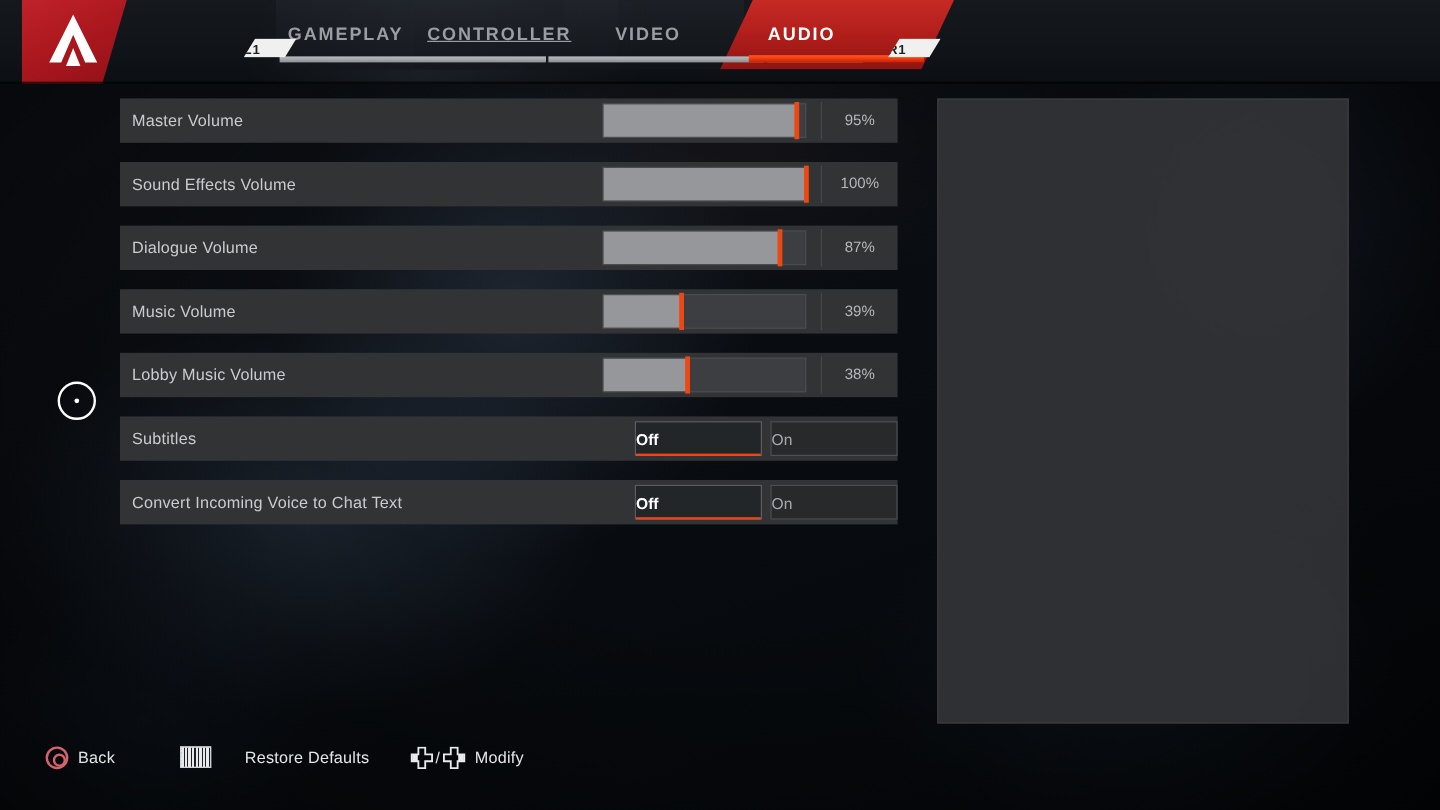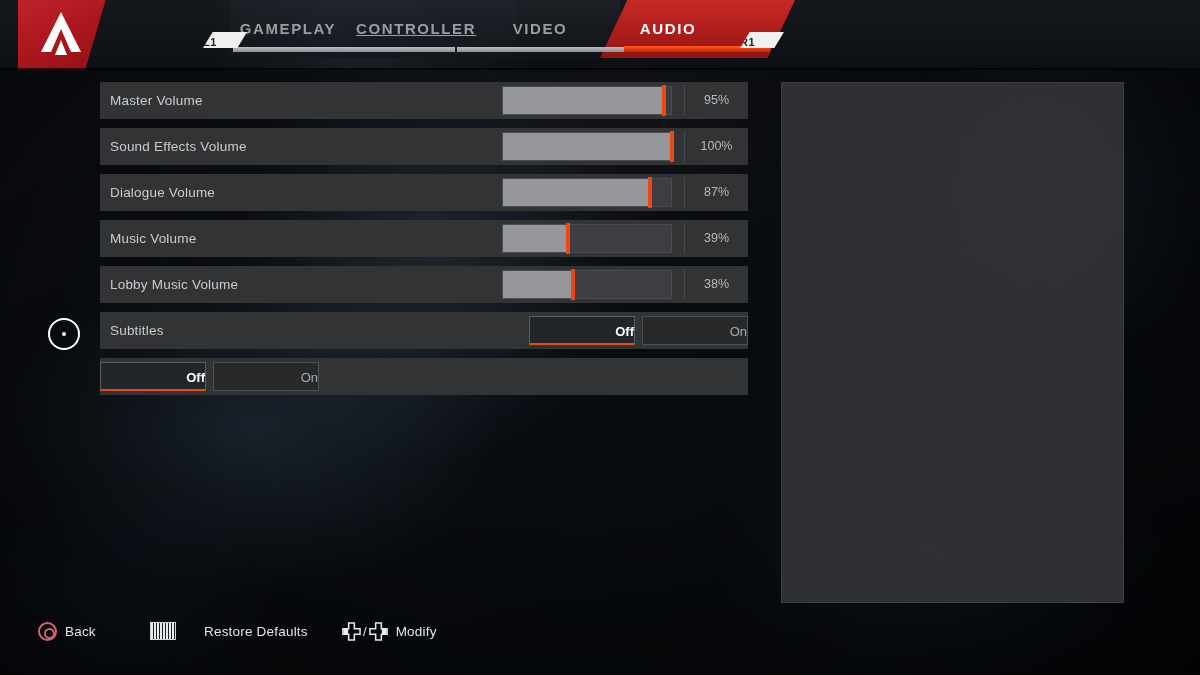--- a/index.html
+++ b/index.html
@@ -125,21 +125,21 @@
 
   
   .settings {
     position: absolute;
     left: 100px; top: 82px;
     width: 648px;
   }
   .row {
     position: relative;
     height: 37px;
-    margin-bottom: 9px;
+    margin-bottom: 16px;
     background: #313335;
     display: flex;
     align-items: center;
   }
   .row-label {
     padding-left: 10px;
     font-size: 13.5px;
     color: #c9ccce;
     letter-spacing: 0.2px;
     flex: 1;
@@ -186,21 +186,21 @@
   .toggle-group {
     display: flex;
     align-items: center;
     margin-right: 0px;
   }
   .toggle-btn {
     position: relative;
     width: 106px;
     height: 29px;
     line-height: 29px;
-    text-align: right;
+    text-align: left;
     font-size: 13px;
     color: #a7abae;
     border: 1px solid #4d5053;
     background: rgba(22,24,27,0.35);
   }
   .toggle-btn.selected {
     color: #ffffff;
     font-weight: bold;
     background: #232629;
     border-color: #5a5e62;
@@ -380,20 +380,21 @@
       </div>
       <div class="row">
         <div class="row-label">Subtitles</div>
         <div class="toggle-group">
           <div class="toggle-btn selected">Off</div>
           <div class="toggle-gap"></div>
           <div class="toggle-btn">On</div>
         </div>
       </div>
       <div class="row">
+        <div class="row-label">Convert Incoming Voice to Chat Text</div>
         <div class="toggle-group">
           <div class="toggle-btn selected">Off</div>
           <div class="toggle-gap"></div>
           <div class="toggle-btn">On</div>
         </div>
       </div>
     </div>
 
   <div class="preview-panel"></div>
 

